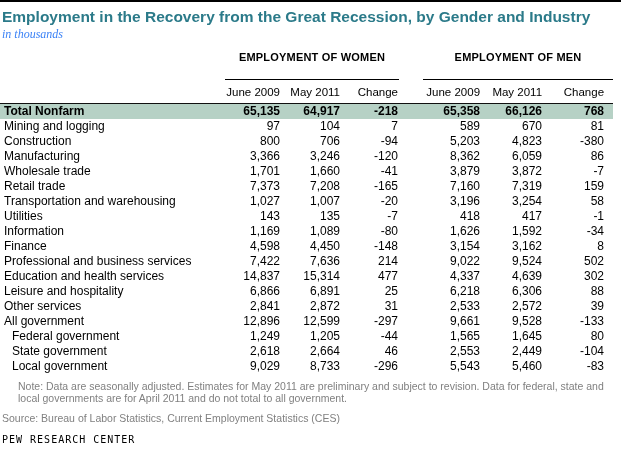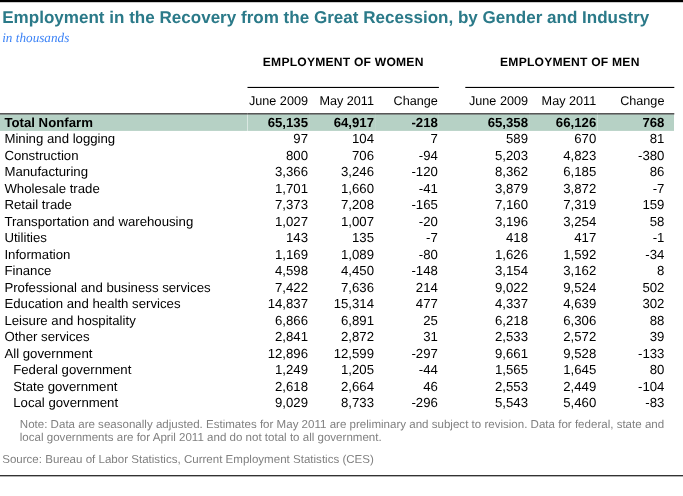--- a/index.html
+++ b/index.html
@@ -145,21 +145,21 @@
     <td class="num">5,203</td>
     <td class="num">4,823</td>
     <td class="num last">-380</td>
   </tr>
         <tr class="indent-1">
     <td class="label">Manufacturing</td>
     <td class="num">3,366</td>
     <td class="num">3,246</td>
     <td class="num">-120</td>
     <td class="num">8,362</td>
-    <td class="num">6,185</td>
+    <td class="num">6,059</td>
     <td class="num last">86</td>
   </tr>
         <tr class="indent-1">
     <td class="label">Wholesale trade</td>
     <td class="num">1,701</td>
     <td class="num">1,660</td>
     <td class="num">-41</td>
     <td class="num">3,879</td>
     <td class="num">3,872</td>
     <td class="num last">-7</td>
@@ -279,14 +279,15 @@
     <td class="num">-296</td>
     <td class="num">5,543</td>
     <td class="num">5,460</td>
     <td class="num last">-83</td>
   </tr>
       </tbody>
   </table>
 
   <p class="note">Note: Data are seasonally adjusted. Estimates for May 2011 are preliminary and subject to revision. Data for federal, state and local governments are for April 2011 and do not total to all government.</p>
   <p class="source">Source: Bureau of Labor Statistics, Current Employment Statistics (CES)</p>
+  <div class="branding">PEW RESEARCH CENTER</div>
   <div class="bottom-rule"></div>
 </div>
 
 </body></html>

